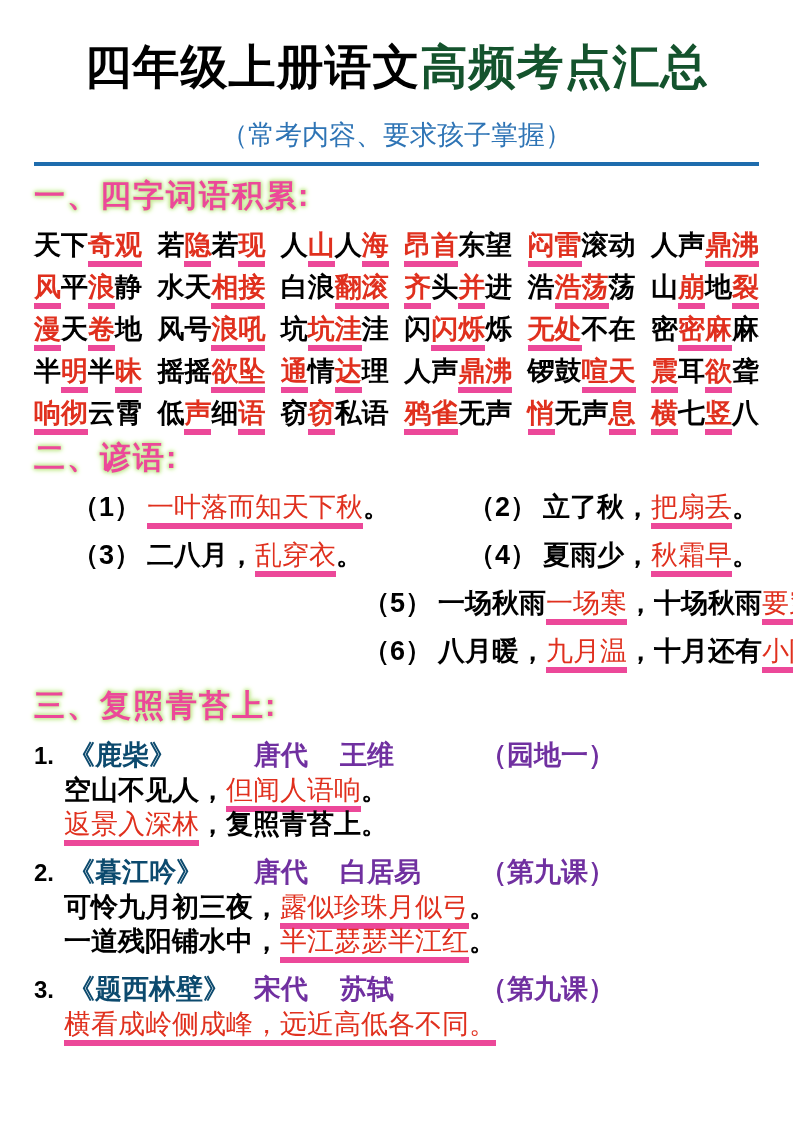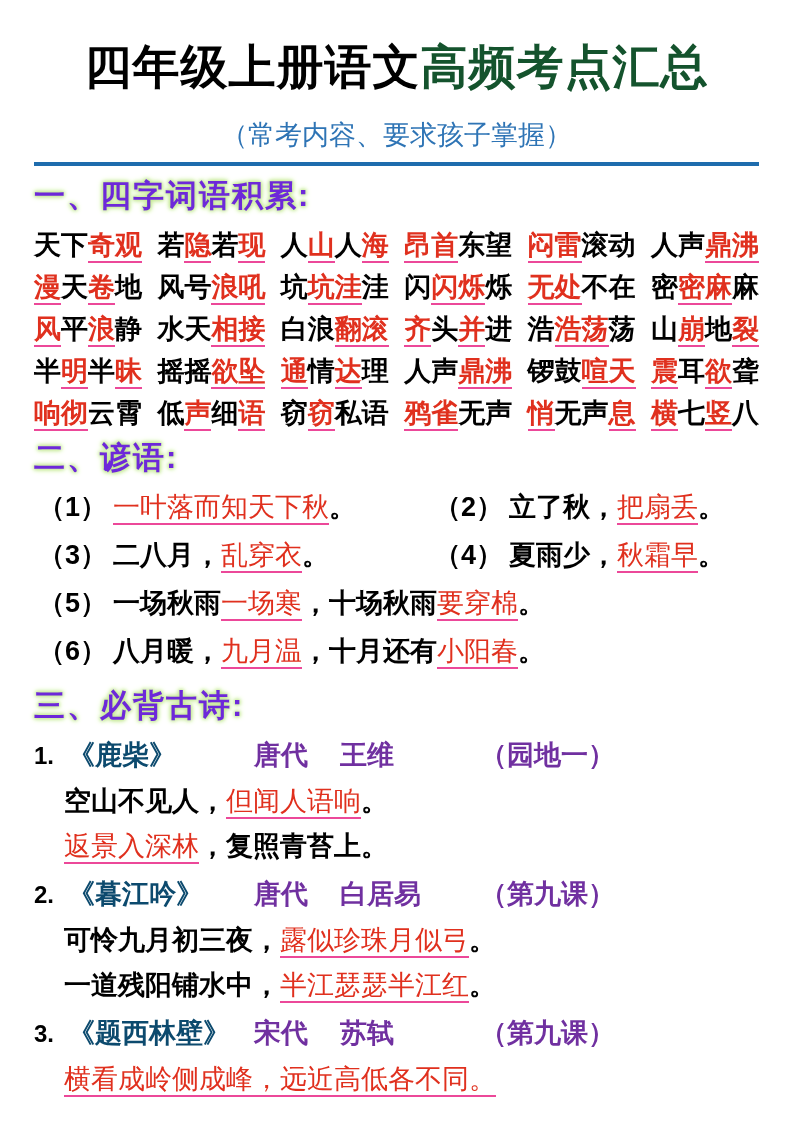--- a/index.html
+++ b/index.html
@@ -37,34 +37,34 @@
     margin-top: 11px;
     border: none;
     border-top: 4px solid #1e6cad;
   }
 
   
   .sec-heading {
     font-size: 31px;
     font-weight: 700;
     line-height: 36px;
-    color: #6d28d9;
+    color: #ec4899;
     text-shadow: 0 0 3px #c6ea96, 0 0 4px #c6ea96, 0 0 5px #c6ea96, 0 0 7px #d4f0ab;
     letter-spacing: 2px;
   }
   .h1 { margin-top: 12px; }
   .h2 { }
   .h3 { margin-top: 20px; }
 
   
   .seg { font-weight: 600; }
   .seg.red {
     color: #e0301e;
     font-family: "DejaVu Serif", "Liberation Serif", serif;
-    border-bottom: 2px solid #ec4899;
+    border-bottom: 6px solid #ec4899;
     padding-bottom: 1px;
   }
 
   
   .word-grid { margin-top: 16px; }
   .wrow {
     display: flex;
     justify-content: space-between;
     font-size: 27px;
     line-height: 30px;
@@ -73,20 +73,21 @@
   }
   .wrow .seg.red { font-weight: 600; }
 
   
   .prow {
     display: flex;
     margin-top: 14px;
     font-size: 27px;
     line-height: 34px;
     padding-left: 4px;
+    justify-content: flex-end;
   }
   .prow .proverb:first-child { width: 396px; flex: none; }
   .proverb { white-space: nowrap; }
   .pnum { font-weight: 600; margin-right: 6px; }
   .proverb .seg.red { font-weight: 400; }
 
   
   .poem { margin-top: 14px; }
   .poem-header {
     display: grid;
@@ -94,21 +95,20 @@
     align-items: baseline;
     font-size: 27px;
     line-height: 34px;
     white-space: nowrap;
   }
   .poem-num { font-size: 24px; font-weight: 600; }
   .poem-title { color: #0c4a6e; font-weight: 800; }
   .poem-dynasty, .poem-author, .poem-note { color: #7030a0; font-weight: 800; }
   .poem-line {
     margin-left: 30px;
-    margin-top: 11px;
     font-size: 27px;
     line-height: 34px;
     white-space: nowrap;
   }
   .poem-line .seg.red { font-weight: 400; }
 </style>
 </head>
 <body>
 
 <div class="page">
@@ -124,36 +124,36 @@
   <div class="word-grid">
     <div class="wrow">
         <span class="word"><span class="seg">天下</span><span class="seg red">奇观</span></span>
         <span class="word"><span class="seg">若</span><span class="seg red">隐</span><span class="seg">若</span><span class="seg red">现</span></span>
         <span class="word"><span class="seg">人</span><span class="seg red">山</span><span class="seg">人</span><span class="seg red">海</span></span>
         <span class="word"><span class="seg red">昂首</span><span class="seg">东望</span></span>
         <span class="word"><span class="seg red">闷雷</span><span class="seg">滚动</span></span>
         <span class="word"><span class="seg">人声</span><span class="seg red">鼎沸</span></span>
       </div>
     <div class="wrow">
+        <span class="word"><span class="seg red">风</span><span class="seg">平</span><span class="seg red">浪</span><span class="seg">静</span></span>
+        <span class="word"><span class="seg">水天</span><span class="seg red">相接</span></span>
+        <span class="word"><span class="seg">白浪</span><span class="seg red">翻滚</span></span>
+        <span class="word"><span class="seg red">齐</span><span class="seg">头</span><span class="seg red">并</span><span class="seg">进</span></span>
+        <span class="word"><span class="seg">浩</span><span class="seg red">浩荡</span><span class="seg">荡</span></span>
+        <span class="word"><span class="seg">山</span><span class="seg red">崩</span><span class="seg">地</span><span class="seg red">裂</span></span>
+      </div>
+    <div class="wrow">
         <span class="word"><span class="seg red">漫</span><span class="seg">天</span><span class="seg red">卷</span><span class="seg">地</span></span>
         <span class="word"><span class="seg">风号</span><span class="seg red">浪吼</span></span>
         <span class="word"><span class="seg">坑</span><span class="seg red">坑洼</span><span class="seg">洼</span></span>
         <span class="word"><span class="seg">闪</span><span class="seg red">闪烁</span><span class="seg">烁</span></span>
         <span class="word"><span class="seg red">无处</span><span class="seg">不在</span></span>
         <span class="word"><span class="seg">密</span><span class="seg red">密麻</span><span class="seg">麻</span></span>
       </div>
     <div class="wrow">
-        <span class="word"><span class="seg red">风</span><span class="seg">平</span><span class="seg red">浪</span><span class="seg">静</span></span>
-        <span class="word"><span class="seg">水天</span><span class="seg red">相接</span></span>
-        <span class="word"><span class="seg">白浪</span><span class="seg red">翻滚</span></span>
-        <span class="word"><span class="seg red">齐</span><span class="seg">头</span><span class="seg red">并</span><span class="seg">进</span></span>
-        <span class="word"><span class="seg">浩</span><span class="seg red">浩荡</span><span class="seg">荡</span></span>
-        <span class="word"><span class="seg">山</span><span class="seg red">崩</span><span class="seg">地</span><span class="seg red">裂</span></span>
-      </div>
-    <div class="wrow">
         <span class="word"><span class="seg">半</span><span class="seg red">明</span><span class="seg">半</span><span class="seg red">昧</span></span>
         <span class="word"><span class="seg">摇摇</span><span class="seg red">欲坠</span></span>
         <span class="word"><span class="seg red">通</span><span class="seg">情</span><span class="seg red">达</span><span class="seg">理</span></span>
         <span class="word"><span class="seg">人声</span><span class="seg red">鼎沸</span></span>
         <span class="word"><span class="seg">锣鼓</span><span class="seg red">喧天</span></span>
         <span class="word"><span class="seg red">震</span><span class="seg">耳</span><span class="seg red">欲</span><span class="seg">聋</span></span>
       </div>
     <div class="wrow">
         <span class="word"><span class="seg red">响彻</span><span class="seg">云霄</span></span>
         <span class="word"><span class="seg">低</span><span class="seg red">声</span><span class="seg">细</span><span class="seg red">语</span></span>
@@ -189,21 +189,21 @@
       <span class="pnum">（5）</span><span><span class="seg">一场秋雨</span><span class="seg red">一场寒</span><span class="seg">，十场秋雨</span><span class="seg red">要穿棉</span><span class="seg">。</span></span>
     </div>
   </div>
 
   <div class="prow">
     <div class="proverb">
       <span class="pnum">（6）</span><span><span class="seg">八月暖，</span><span class="seg red">九月温</span><span class="seg">，十月还有</span><span class="seg red">小阳春</span><span class="seg">。</span></span>
     </div>
   </div>
 
-  <div class="sec-heading h3">三、必背古诗:</div>
+  <div class="sec-heading h3">三、复照青苔上:</div>
 
   <div class="poem">
     <div class="poem-header">
       <span class="poem-num">1.</span>
       <span class="poem-title">《鹿柴》</span>
       <span class="poem-dynasty">唐代</span>
       <span class="poem-author">王维</span>
       <span class="poem-note">（园地一）</span>
     </div>
     <div class="poem-line"><span class="seg">空山不见人，</span><span class="seg red">但闻人语响</span><span class="seg">。</span></div>

